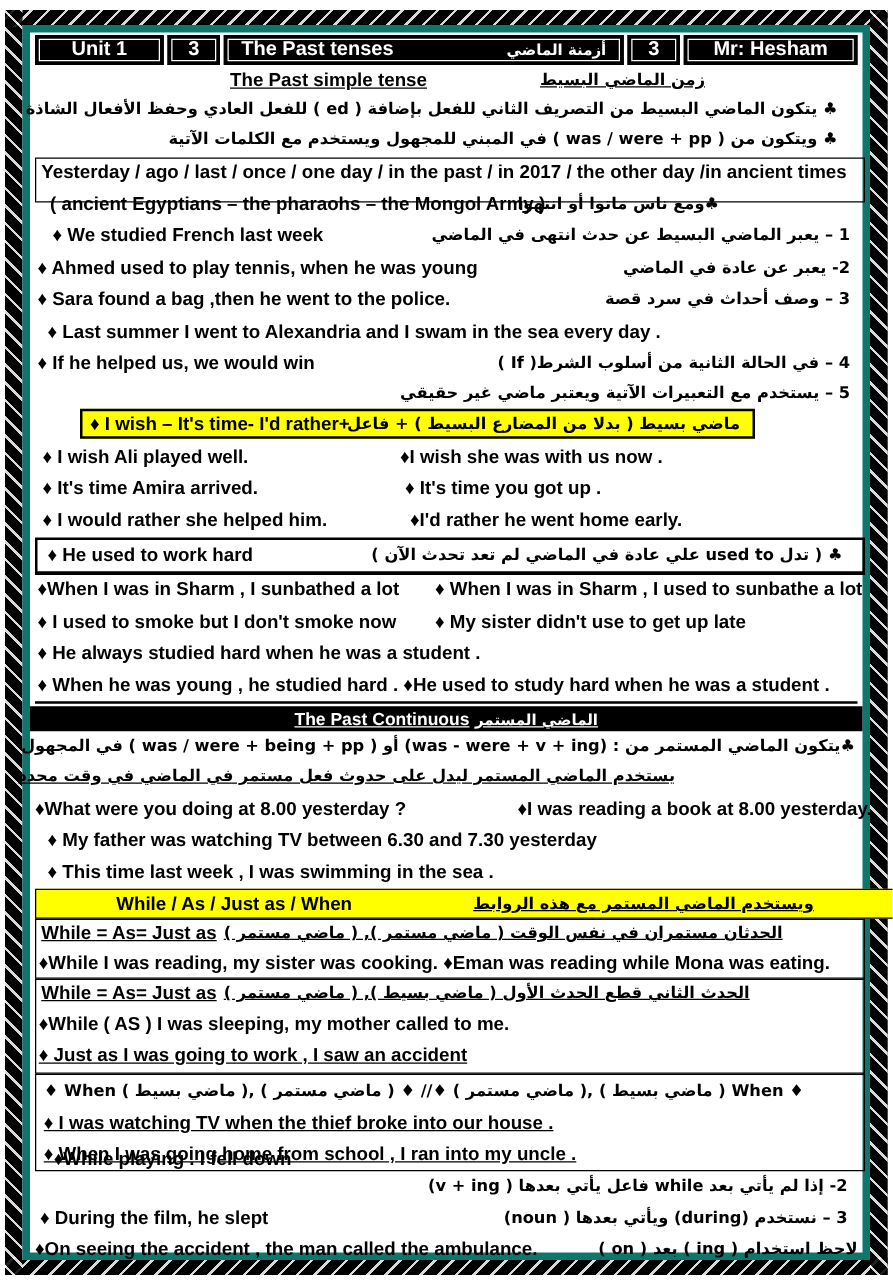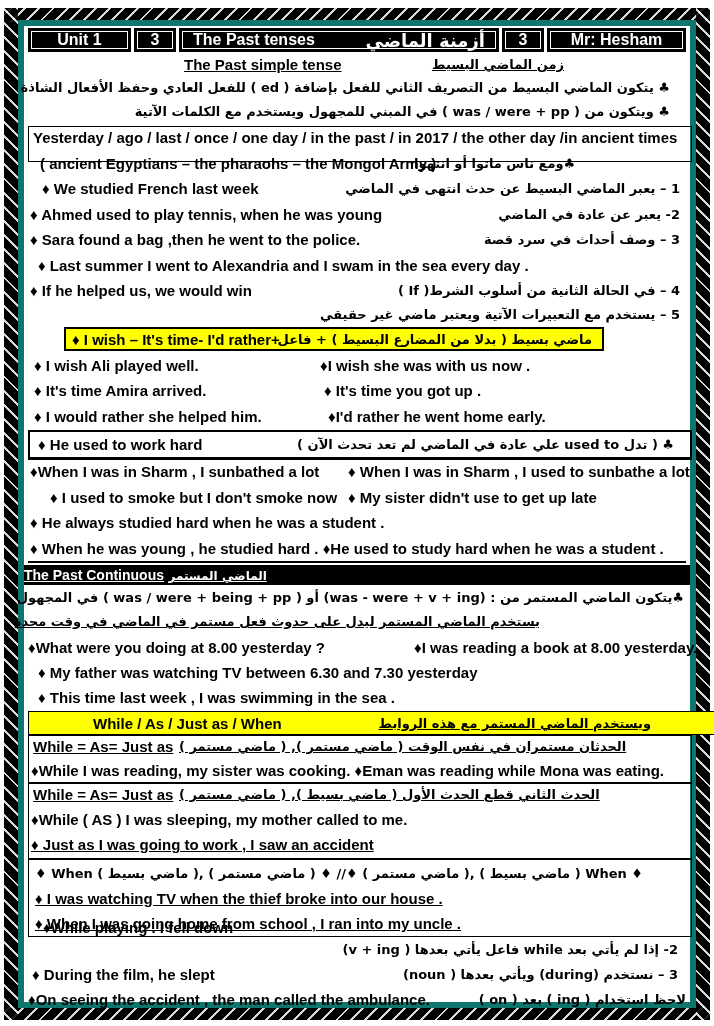--- a/index.html
+++ b/index.html
@@ -42,40 +42,40 @@
   .h-num2 { width: 42px; }
   .h-teacher { flex: 1; }
 
   .line { position: absolute; font-weight: bold; font-size: 15px; white-space: nowrap; line-height: 20px; }
   .ar { direction: rtl; font-family: "DejaVu Sans", sans-serif; font-size: 13px; font-weight: bold; }
   .u { text-decoration: underline; }
   .box { position: absolute; border: 1px solid #000; }
   .box2 { position: absolute; border: 2px solid #000; }
   .yellow { background: #ffff00; }
   .blackbar { position: absolute; background: #000; color: #fff; }
-  .center { text-align: left; }
+  .center { text-align: center; }
 </style>
 </head>
 <body>
 
 <div class="frame">
   <div class="frame-pattern-top"></div>
   <div class="frame-pattern-bottom"></div>
   <div class="frame-pattern-left"></div>
   <div class="frame-pattern-right"></div>
 </div>
 
 <div class="page">
 
   <div class="header">
     <div class="hcell h-unit">Unit 1</div>
     <div class="hcell h-num1">3</div>
     <div class="hcell h-title">
       <span>The Past tenses</span>
-      <span class="ar" style="font-size:18px">أزمنة الماضي</span>
+      <span class="ar" style="font-size:12px">أزمنة الماضي</span>
     </div>
     <div class="hcell h-num2">3</div>
     <div class="hcell h-teacher">Mr: Hesham</div>
   </div>
 
   <div class="line u" style="left:160px; top:29px; font-size:15px;">The Past simple tense</div>
   <div class="line ar u" style="left:380px; top:29px; width:160px;">زمن الماضي البسيط</div>
 
   <div class="line ar" style="right:20px; top:52px;">♣   يتكون الماضي البسيط من التصريف الثاني للفعل بإضافة ( ed ) للفعل العادي وحفظ الأفعال الشاذة</div>
   <div class="line ar" style="right:20px; top:76px;">♣   ويتكون من ( was / were + pp ) في المبني للمجهول ويستخدم مع الكلمات الآتية</div>
@@ -115,21 +115,21 @@
   <div class="line" style="left:10px; top:381px;">♦  I would rather she helped him.</div>
   <div class="line" style="left:304px; top:381px;">♦I'd rather he went home early.</div>
 
   <div class="box2" style="left:4px; top:404px; width:664px; height:30px; border-bottom-width:3px;">
     <div class="line" style="left:8px; top:3px;">♦  He used to work hard</div>
     <div class="line ar" style="right:16px; top:3px;">♣ ( تدل  used to  علي عادة في الماضي لم تعد تحدث الآن )</div>
   </div>
 
   <div class="line" style="left:6px; top:436px;">♦When I was in Sharm , I sunbathed a lot</div>
   <div class="line" style="left:324px; top:436px;">♦  When I was in Sharm , I used to sunbathe a lot</div>
-  <div class="line" style="left:6px; top:462px;margin-left:20px;">♦  I used to smoke but I don't smoke now</div>
+  <div class="line" style="left:6px; top:462px;">♦  I used to smoke but I don't smoke now</div>
   <div class="line" style="left:324px; top:462px;">♦  My sister didn't use to get up late</div>
   <div class="line" style="left:6px; top:487px;">♦  He always studied hard when he was a student .</div>
   <div class="line" style="left:6px; top:513px;">♦  When he was young  , he studied hard . ♦He used to study hard when he was a student .</div>
 
   <div style="position:absolute; left:4px; right:4px; top:535px; border-top:2px solid #000;"></div>
 
   <div class="blackbar center" style="left:0; right:0; top:539px; height:20px;">
     <span class="line u" style="position:relative; font-size:14px; color:#fff;">The Past Continuous</span>
     <span class="ar u" style="color:#fff; font-size:12px;">الماضي المستمر</span>
   </div>

